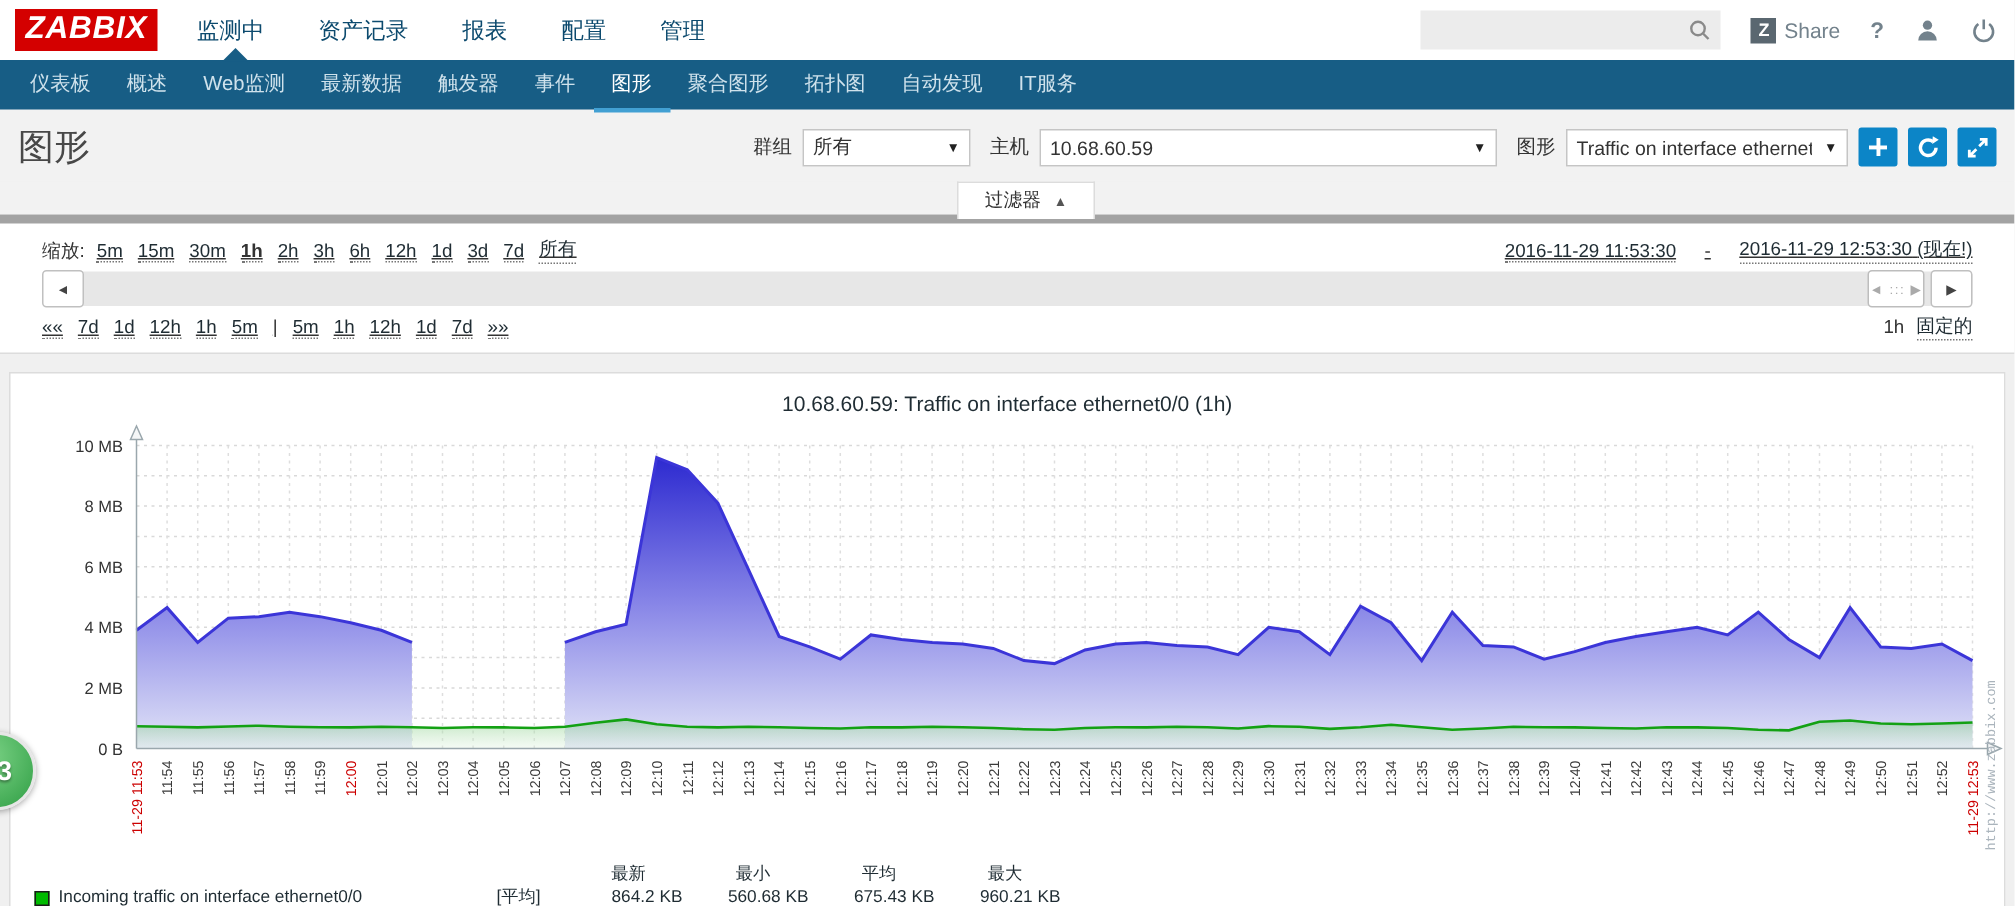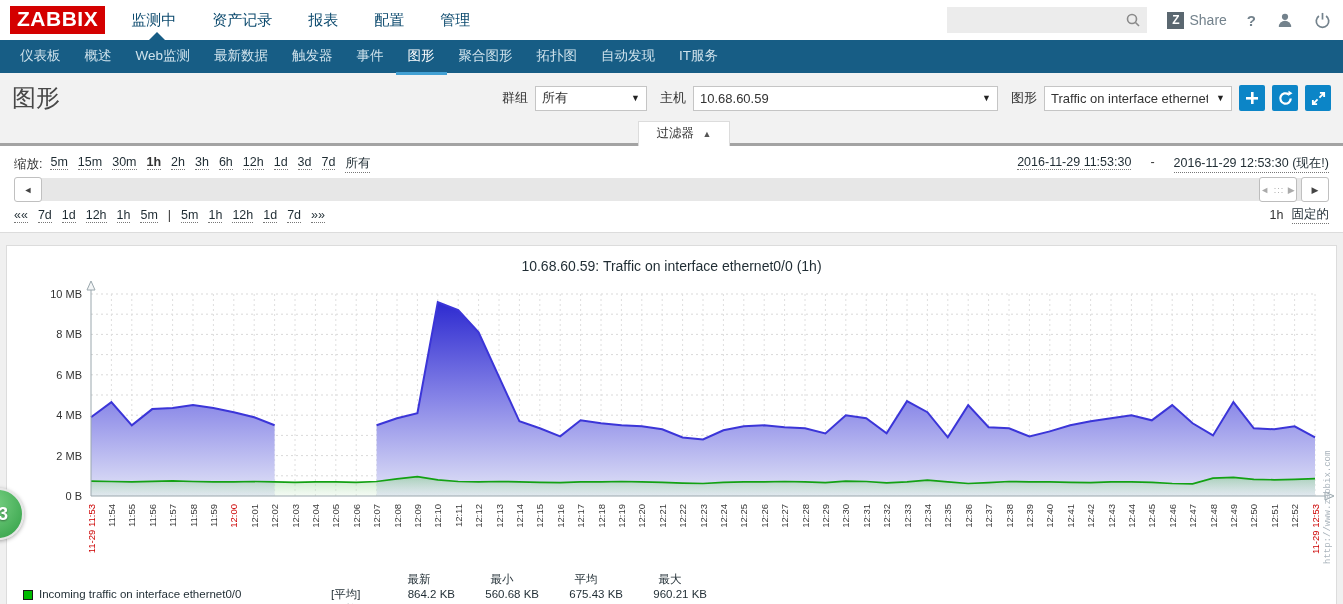--- a/index.html
+++ b/index.html
@@ -3,21 +3,21 @@
 <meta charset="utf-8">
 <style>
   * { box-sizing: border-box; }
   html,body { margin:0; padding:0; }
   body {
     width:1343px; height:604px; overflow:hidden; position:relative;
     font-family:"Liberation Sans", sans-serif; background:#f0f0f0; color:#333;
   }
   
   .header { background:#fff; height:40px; display:flex; align-items:center; padding:0 12px 0 10px; }
-  .logo { background:#d40000; color:#fff; font-weight:bold; font-size:21px; padding:1px 7px 3px; letter-spacing:.5px; }
+  .logo { background:#d40000; color:#fff; font-weight:bold; font-size:21px; padding:1px 7px 3px; letter-spacing:.5px;font-style:italic; }
   .hnav { display:flex; margin-left:26px; gap:36px; font-size:15px; color:#0c4a6e; }
   .hnav span { cursor:pointer; }
   .header-right { margin-left:auto; display:flex; align-items:center; gap:20px; }
   .search { width:200px; height:26px; background:#ececec; display:flex; align-items:center; padding:0 6px 0 8px; }
   .search input { flex:1; border:none; background:transparent; outline:none; font-size:13px; min-width:0; }
   .share { display:flex; align-items:center; gap:5px; color:#73828c; font-size:14px; }
   .zbox { width:17px; height:17px; background:#5a6770; color:#fff; font-size:12px; font-weight:bold; display:flex; align-items:center; justify-content:center; }
   .hicon { color:#73828c; font-size:15px; font-weight:bold; }
   
   .subnav { background:#175d85; height:33px; display:flex; align-items:center; padding:0 8px; position:relative; font-size:13.5px; }
@@ -33,23 +33,23 @@
   .dd { background:#fff; border:1px solid #c5c5c5; height:25px; display:flex; align-items:center; padding:0 6px; font-size:13px; position:relative; }
   .dd .val { flex:1; white-space:nowrap; overflow:hidden; }
   .dd .arr { margin-left:8px; font-size:9px; color:#222; }
   .dd-group { width:112px; } .dd-host { width:305px; } .dd-graph { width:188px; }
   .tbtn { width:26px; height:26px; background:#0c85c7; border:none; border-radius:2px; display:flex; align-items:center; justify-content:center; cursor:pointer; padding:0; }
   
   .tabwrap { text-align:center; height:22px; background:#f2f2f2;padding-left:25px; }
   .filter-tab { display:inline-block; background:#fff; border:1px solid #dcdcdc; border-bottom:none; padding:3px 18px 4px; font-size:12.5px; color:#333; position:relative; top:0; cursor:pointer; }
   .filter-tab .tri { font-size:9px; color:#555; margin-left:5px; }
   
-  .filter-panel { background:#fff; border-top:3px solid #a3a3a3; border-bottom:1px solid #dcdcdc; padding:6px 14px 5px; font-size:12.5px; }
+  .filter-panel { background:#fff; border-top:6px solid #a3a3a3; border-bottom:1px solid #dcdcdc; padding:6px 28px 5px; font-size:12.5px; }
   .frow { display:flex; align-items:center; margin:3px 0; }
-  .links { display:flex; gap:10px; align-items:flex-start; flex-wrap:nowrap; }
+  .links { display:flex; gap:10px; align-items:center; flex-wrap:nowrap;text-decoration:underline; }
   .lnk { color:#1f2c33; border-bottom:1px dotted #777; cursor:pointer; text-decoration:none; }
   .bold { font-weight:bold; border-bottom:1px dotted #777; }
   .sep { color:#333; }
   .dates { margin-left:auto; }
   
   .scrollrow { position:relative; height:25px; margin:4px 0; }
   .strack { position:absolute; left:0; right:0; top:1px; bottom:1px; background:#e7e7e7; border-radius:3px; }
   .sbtn { position:absolute; top:0; width:28px; height:25px; background:#fff; border:1px solid #c0c0c0; border-radius:3px; display:flex; align-items:center; justify-content:center; font-size:9px; color:#444; cursor:pointer; }
   .sbtn.left { left:0; }
   .sbtn.right { right:0; }

